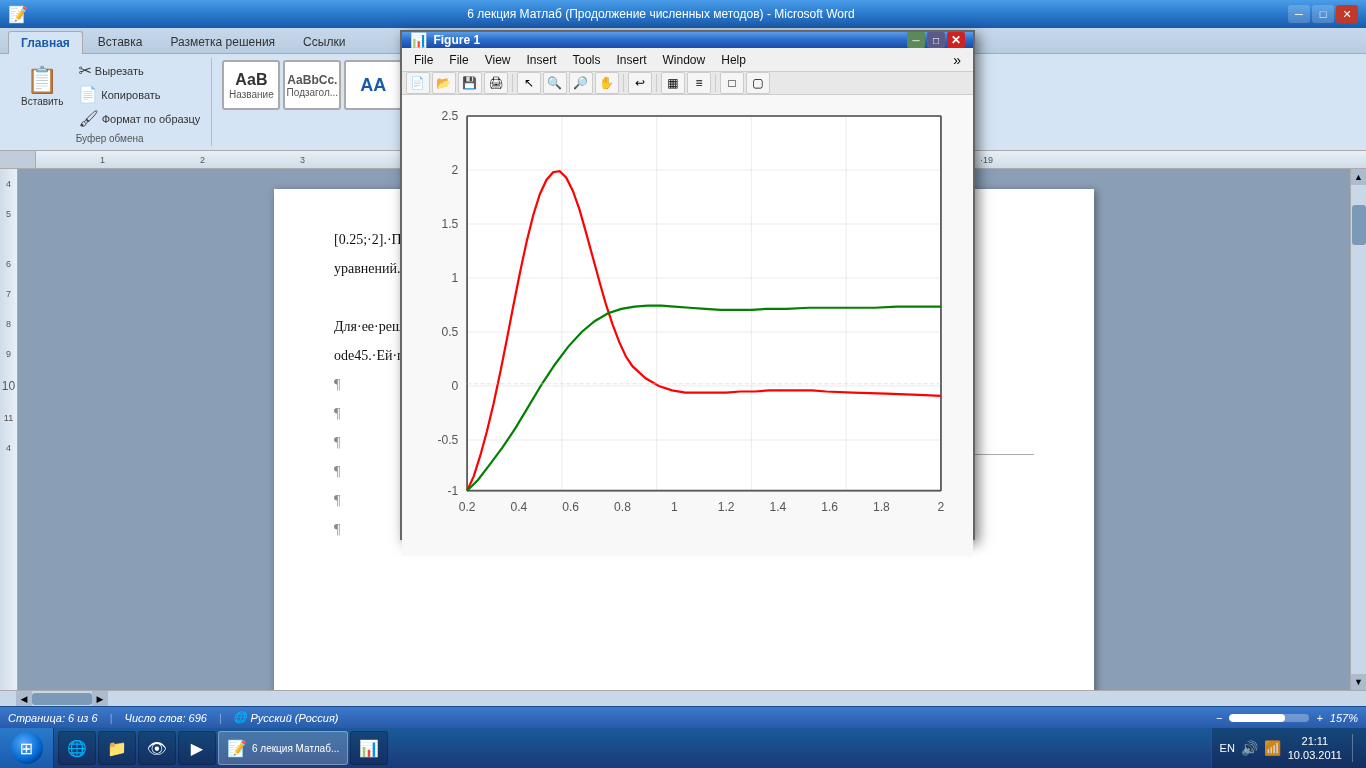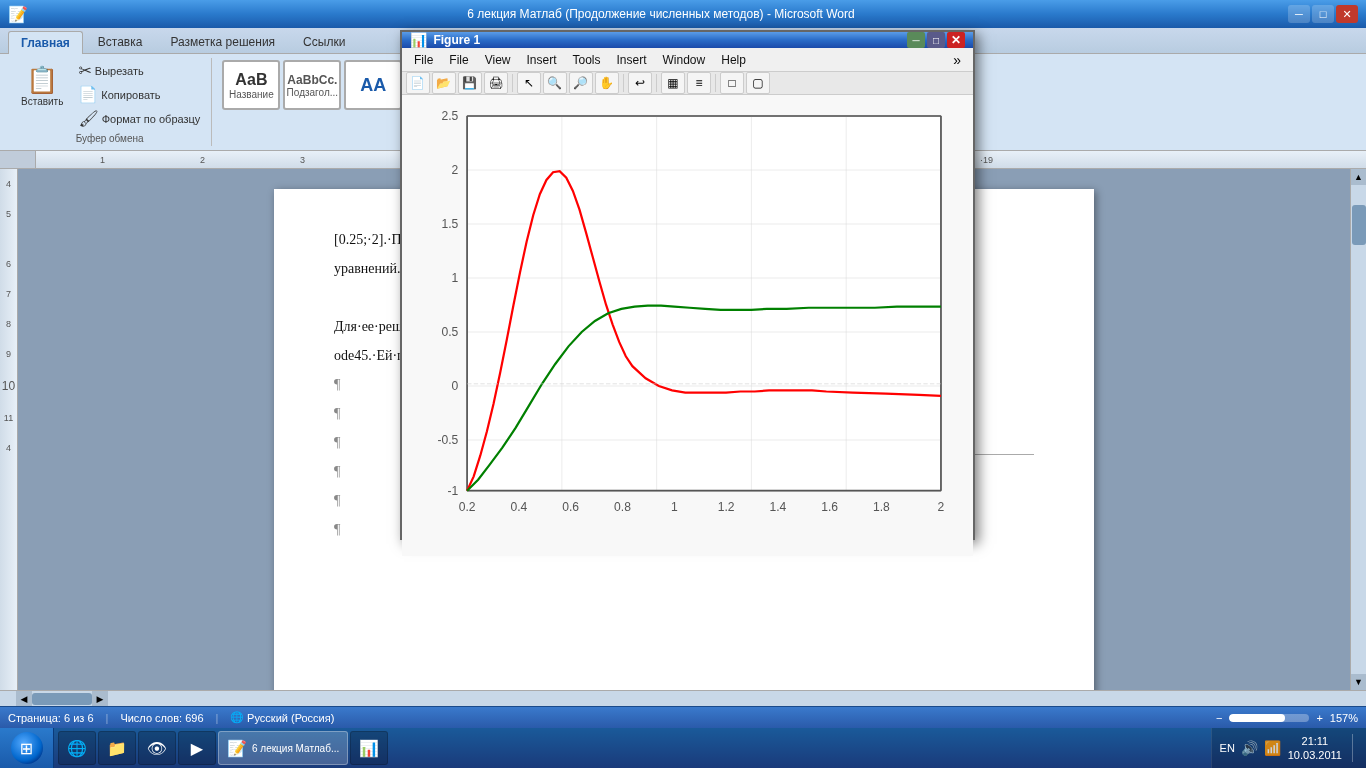--- a/index.html
+++ b/index.html
@@ -164,21 +164,21 @@
     .doc-para { margin-bottom: 8px; }
     .doc-formula { font-weight: bold; text-align: center; margin: 8px 0; }
     .doc-code { font-family: 'Courier New', monospace; font-size: 12px; color: #00008b; }
 
     
     #statusbar {
       height: 22px; background: linear-gradient(to bottom, #3a7acc, #2a5aaa);
       display: flex; align-items: center; padding: 0 8px; gap: 12px;
       color: white; font-size: 11px; border-top: 1px solid #1a4a8a;
     }
-    .status-item { display: flex; align-items: center; gap: 3px; }
+    .status-item { display: flex; align-items: center; gap: 3px; font-style: italic; }
     .status-sep { color: rgba(255,255,255,0.4); }
 
     
     #matlab-window {
       position: absolute; top: 30px; left: 400px; width: 575px; height: 510px;
       background: #f0f0f0; border: 2px solid #666; box-shadow: 4px 4px 12px rgba(0,0,0,0.5);
       z-index: 50; display: flex; flex-direction: column;
     }
     #matlab-titlebar {
       height: 28px; background: linear-gradient(to bottom, #5a9ce8, #2a6cc8, #1a4aaa);

